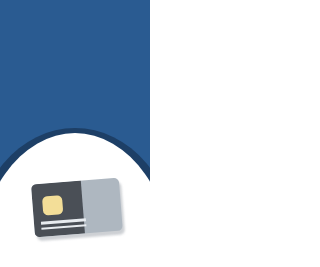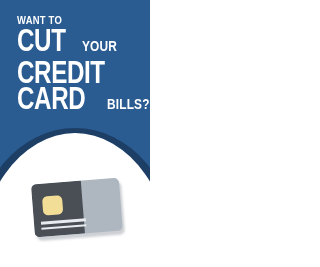--- a/index.html
+++ b/index.html
@@ -157,39 +157,20 @@
 </head>
 <body>
 
 <div id="poster">
 
   <div class="bg-blue"></div>
   <div class="arc-navy"></div>
   <div class="dome-white"></div>
   <div class="bg-white-base"></div>
 
-  <div class="headline">
-
-    <span class="line l-kicker">WANT TO</span>
-
-    <div class="line l-big-row row-cut">
-      <span class="word-xl">CUT</span>
-      <span class="word-sm gap-your">YOUR</span>
-    </div>
-
-    <div class="line l-big-row row-credit">
-      <span class="word-xl">CREDIT</span>
-    </div>
-
-    <div class="line l-big-row row-card">
-      <span class="word-xl">CARD</span>
-      <span class="word-sm gap-bills">BILLS?</span>
-    </div>
-
-  </div>
 
   <div class="card-wrap">
     <div class="card-shadow"></div>
     <div class="card-body">
       <div class="card-dark"></div>
       <div class="card-chip"></div>
       <div class="card-stripe stripe-1"></div>
       <div class="card-stripe stripe-2"></div>
     </div>
   </div>

